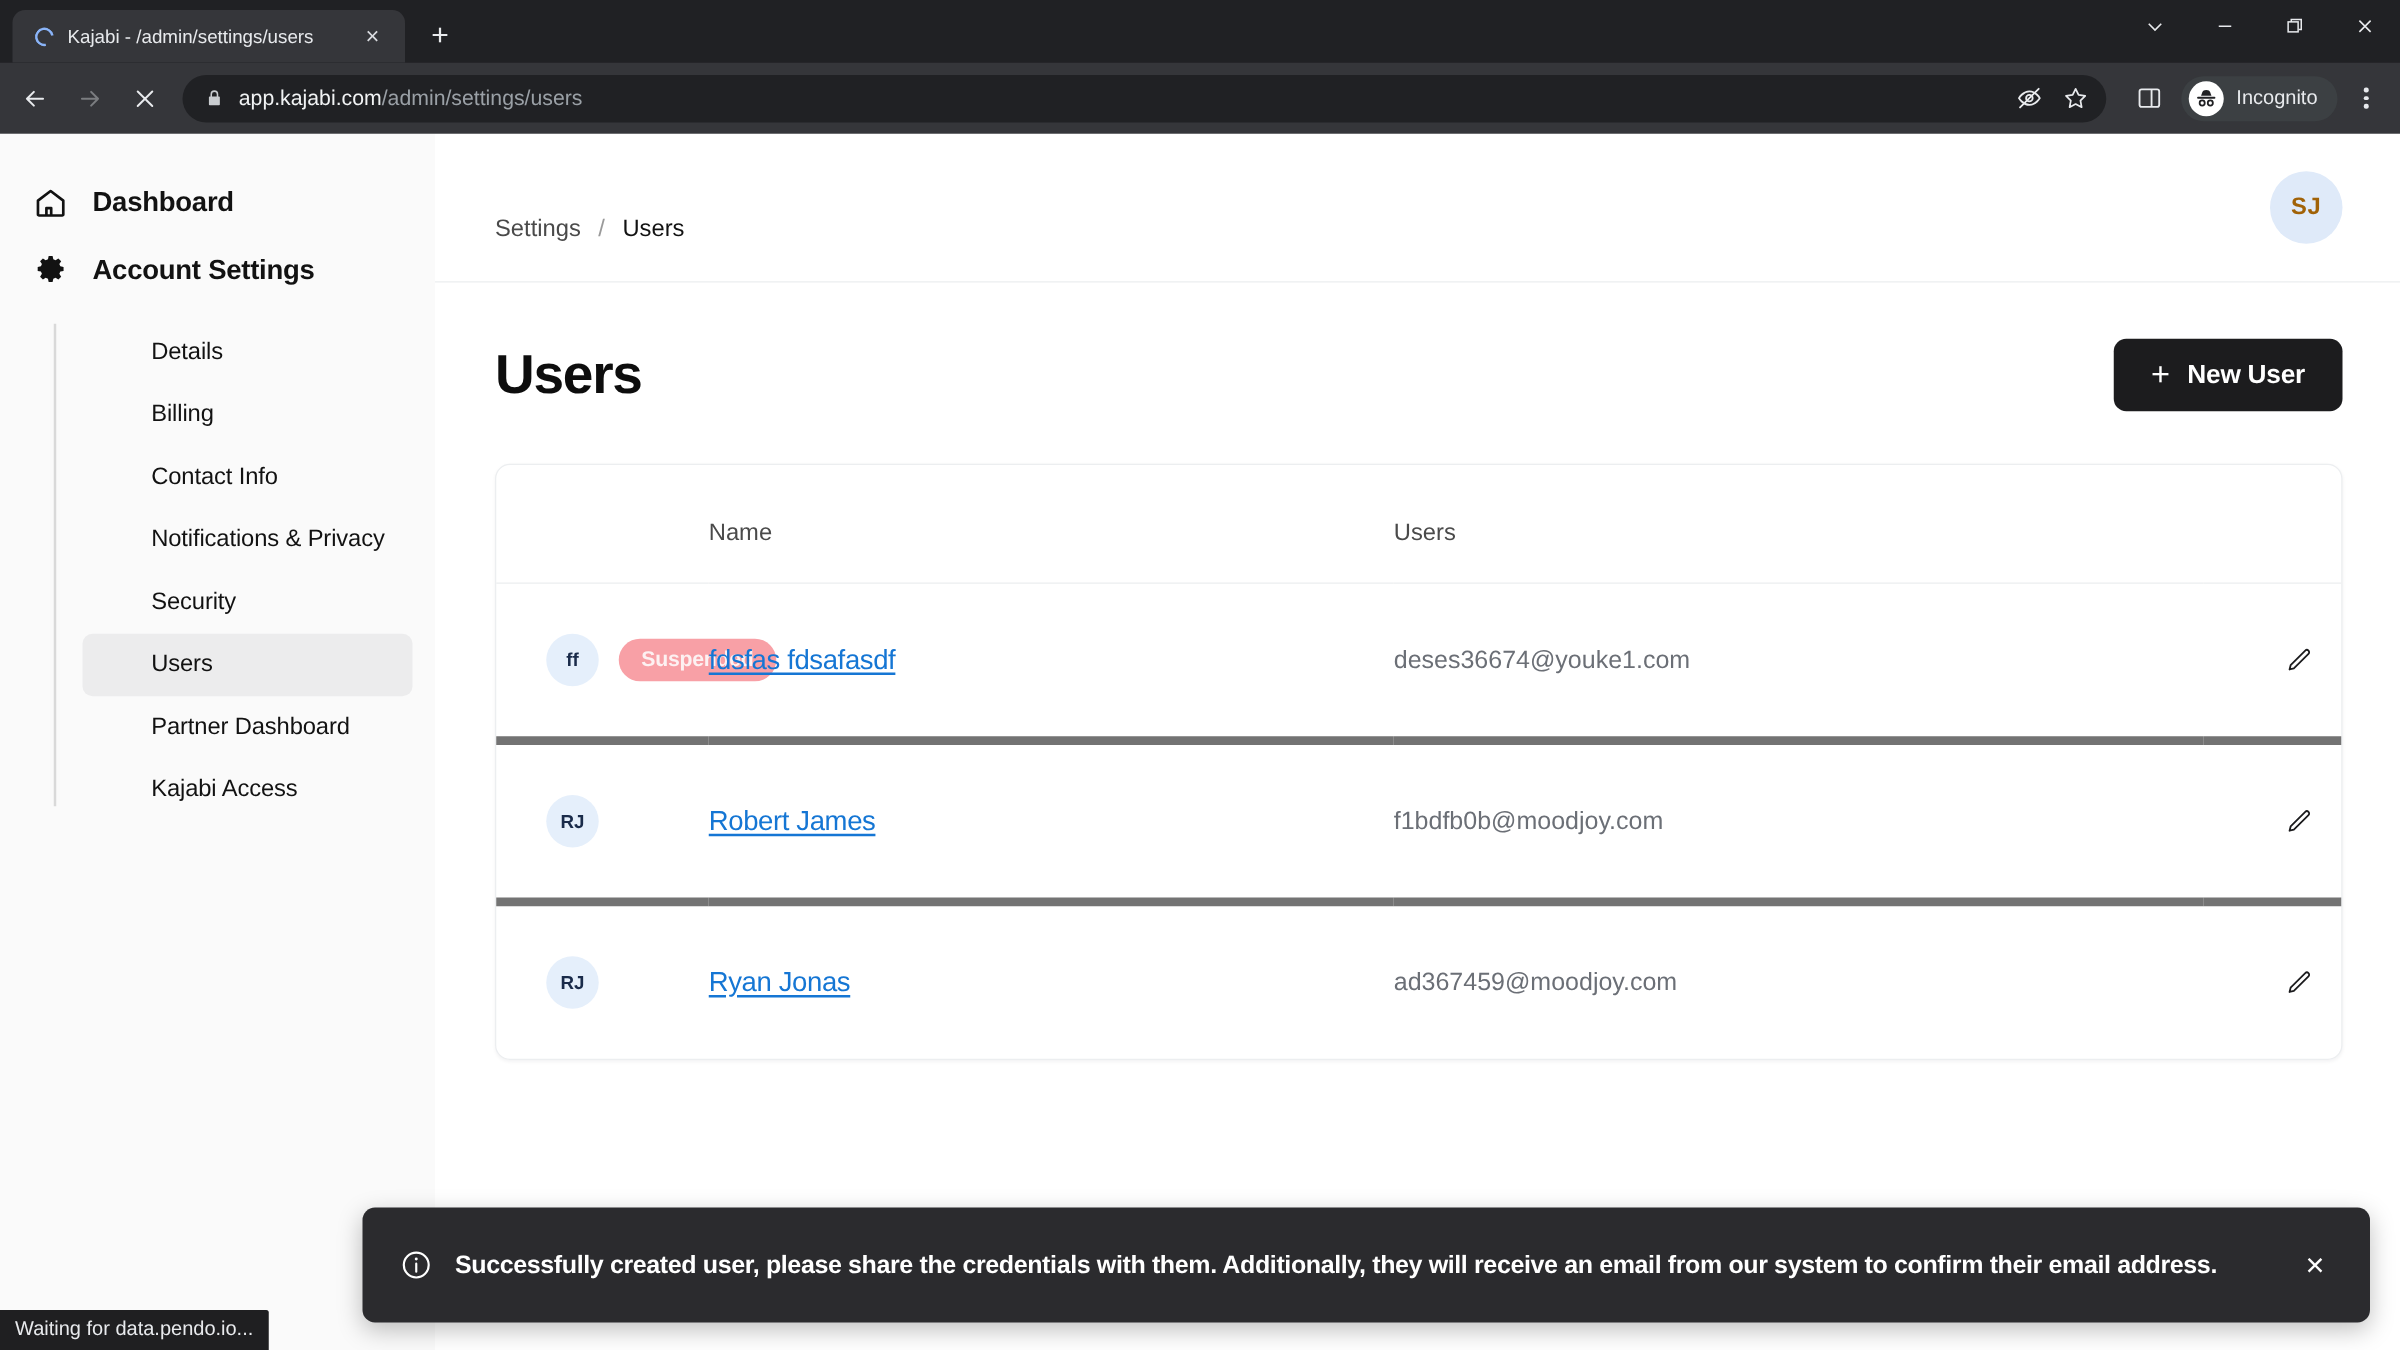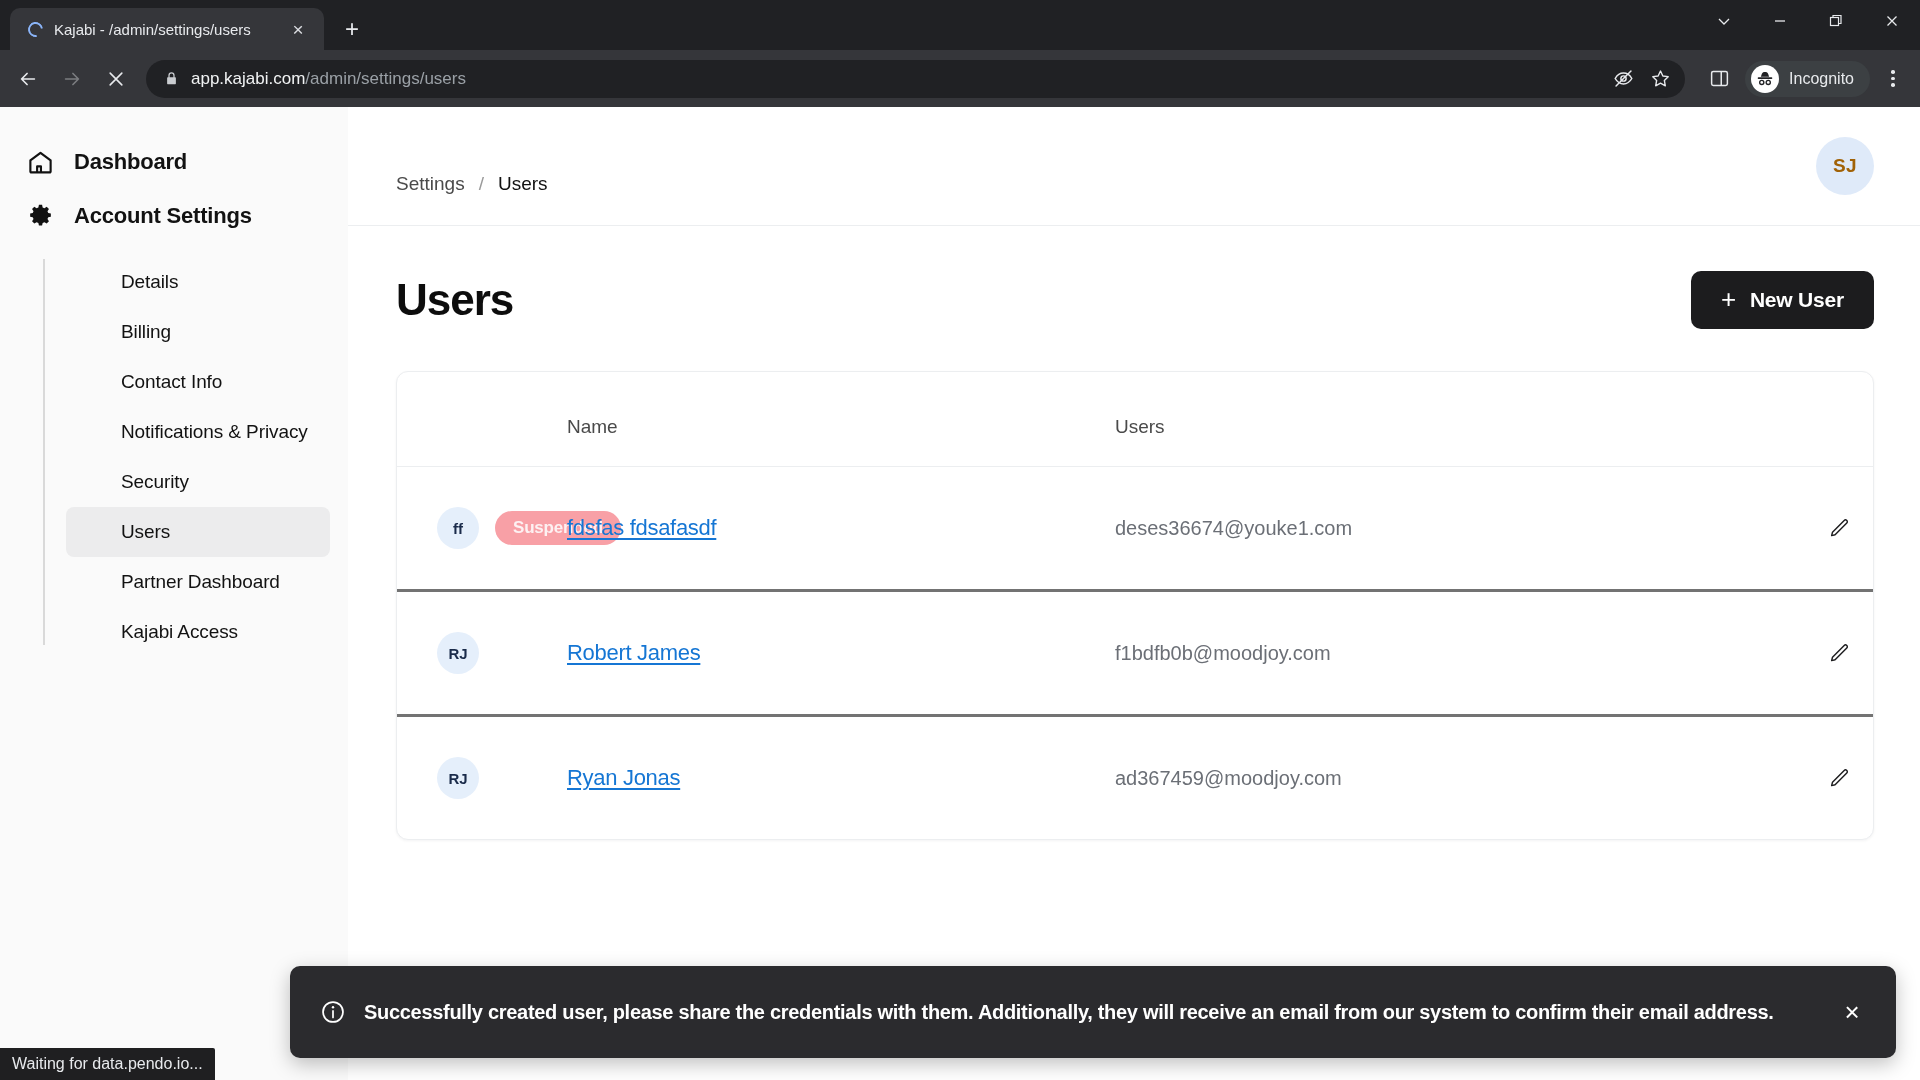--- a/index.html
+++ b/index.html
@@ -144,21 +144,21 @@
   }
   .tbl { width: 100%; border-collapse: collapse; table-layout: fixed; }
   .tbl th {
     text-align: left; font-size: 19px; font-weight: 400; color: #4a4a4a;
     padding: 44px 0 28px 0; border-bottom: 1px solid #eceef0;
   }
   .col-av { width: 170px; }
   .col-name { width: 548px; }
   .col-email { width: auto; }
   .col-act { width: 110px; }
-  .tbl td { padding: 40px 0; border-bottom: 3px solid #737373; vertical-align: middle; }
+  .tbl td { padding: 40px 0; border-bottom: 7px solid #737373; vertical-align: middle; }
   .tbl tr:last-child td { border-bottom: none; }
   .cell-av { display: flex; align-items: center; gap: 16px; padding-left: 40px; }
   .avatar-sm {
     width: 42px; height: 42px; flex: 0 0 42px; border-radius: 50%;
     background: #e5effb; color: #1a2b4a; font-size: 15px; font-weight: 600;
     display: flex; align-items: center; justify-content: center;
   }
   .badge {
     background: #f8a0a6; color: #fdf1f2; font-size: 17px; font-weight: 700;
     border-radius: 999px; padding: 7px 18px; white-space: nowrap; letter-spacing: -0.2px;

